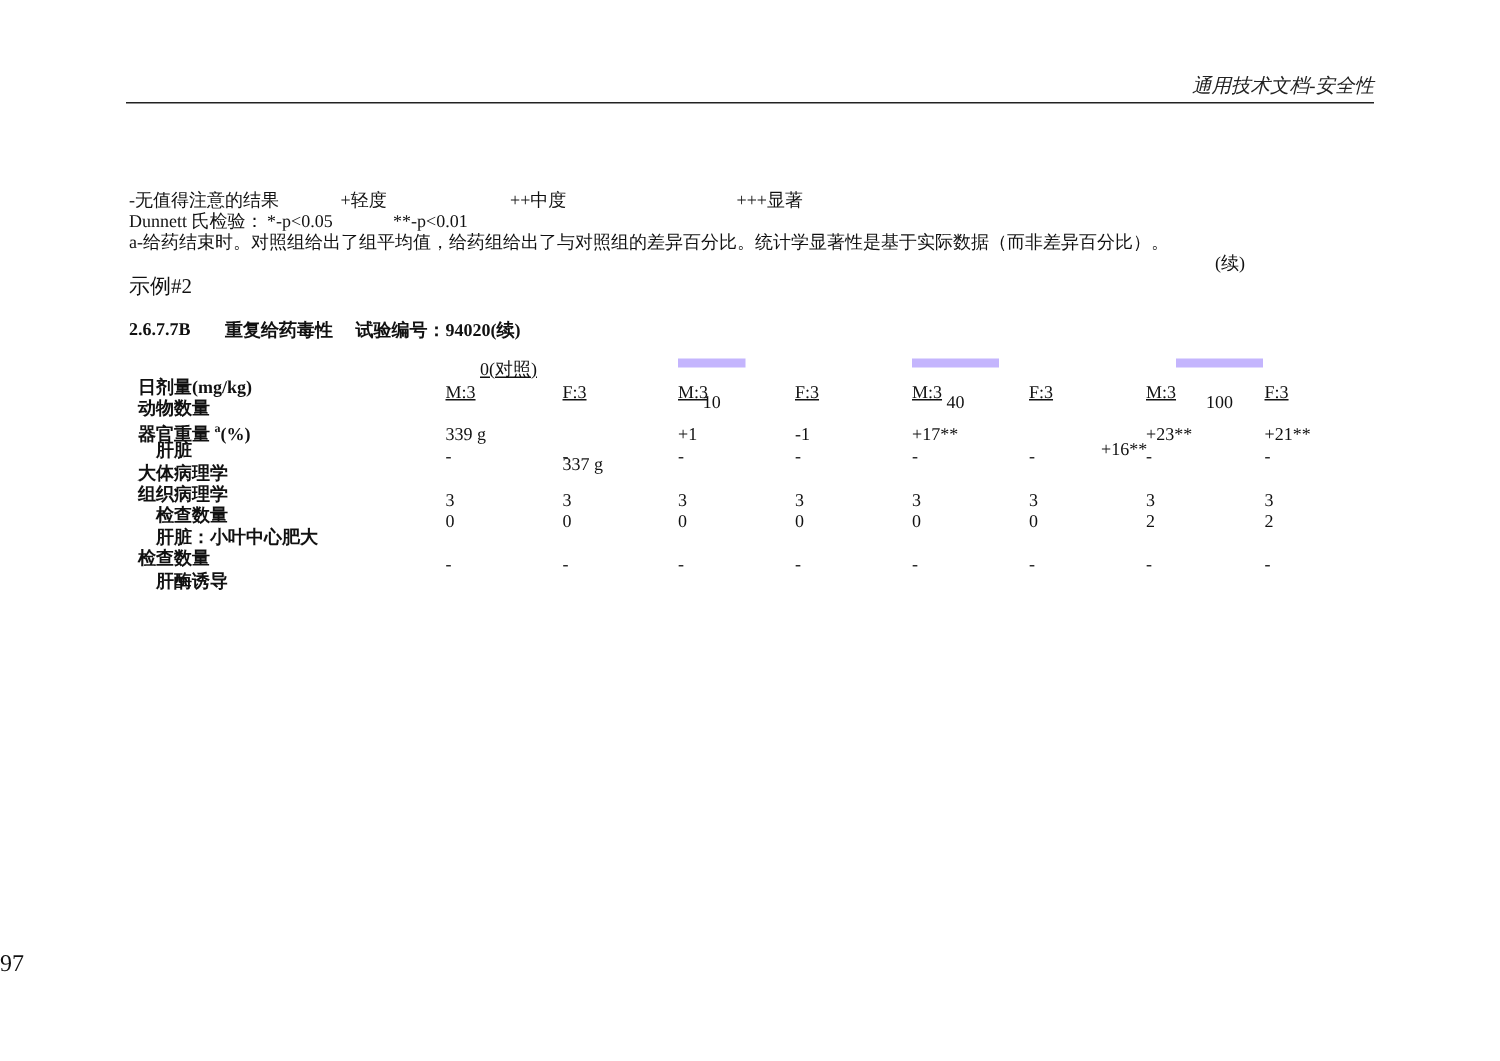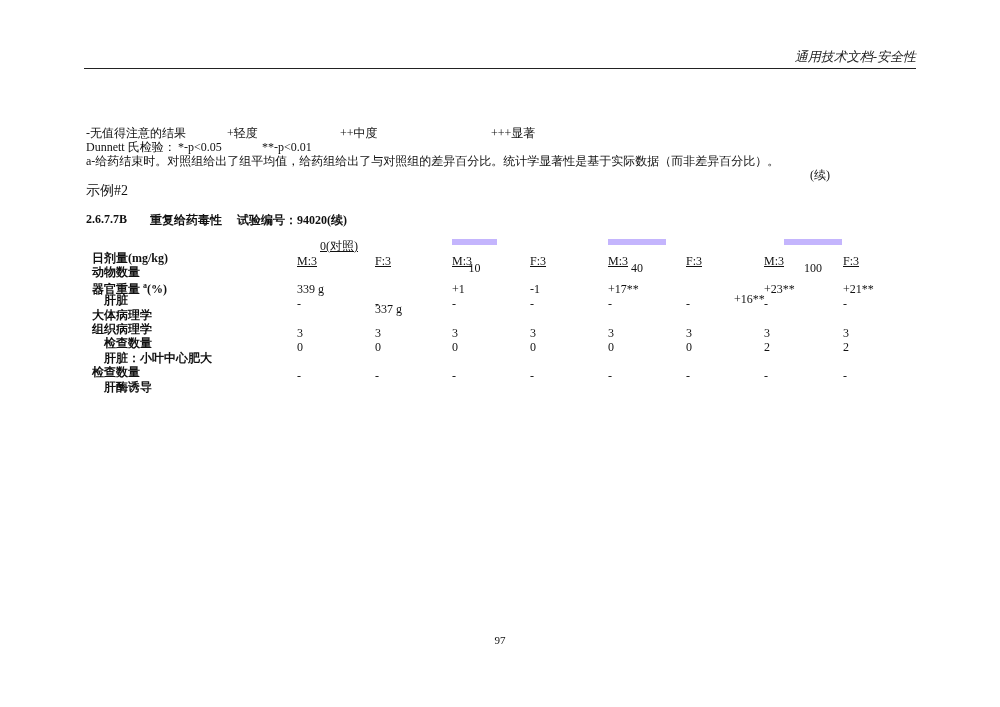--- a/index.html
+++ b/index.html
@@ -9,21 +9,21 @@
   .hdr-title { right:84px; top:48px; font-size:13px; font-style:italic; color:#222; }
   .hdr-rule { left:84px; right:84px; top:68px; height:0; border-top:1.2px solid #222; }
   .legend { font-size:12px; line-height:14px; }
   .example { font-size:14px; }
   .section { font-size:12px; font-weight:bold; }
   .cell { font-size:12px; line-height:14px; }
   .bold { font-weight:bold;margin-top:12px; }
   .u { text-decoration:underline; }
   .dose { border-top:6px solid #c4b5fd; text-align:center; padding-top:16px; }
   .dose-ctrl { text-decoration:underline; }
-  .pageno { font-size:11px; left:0; right:0; text-align:center; top:634px; }
+  .pageno { font-size:16px; left:0; right:0; top:634px; }
 </style>
 </head>
 <body>
 
 <div class="abs hdr-title">通用技术文档-安全性</div>
 <div class="abs hdr-rule"></div>
 
 <div class="abs legend" style="left:86px; top:126px;">-无值得注意的结果</div>
 <div class="abs legend" style="left:227px; top:126px;">+轻度</div>
 <div class="abs legend" style="left:340px; top:126px;">++中度</div>

